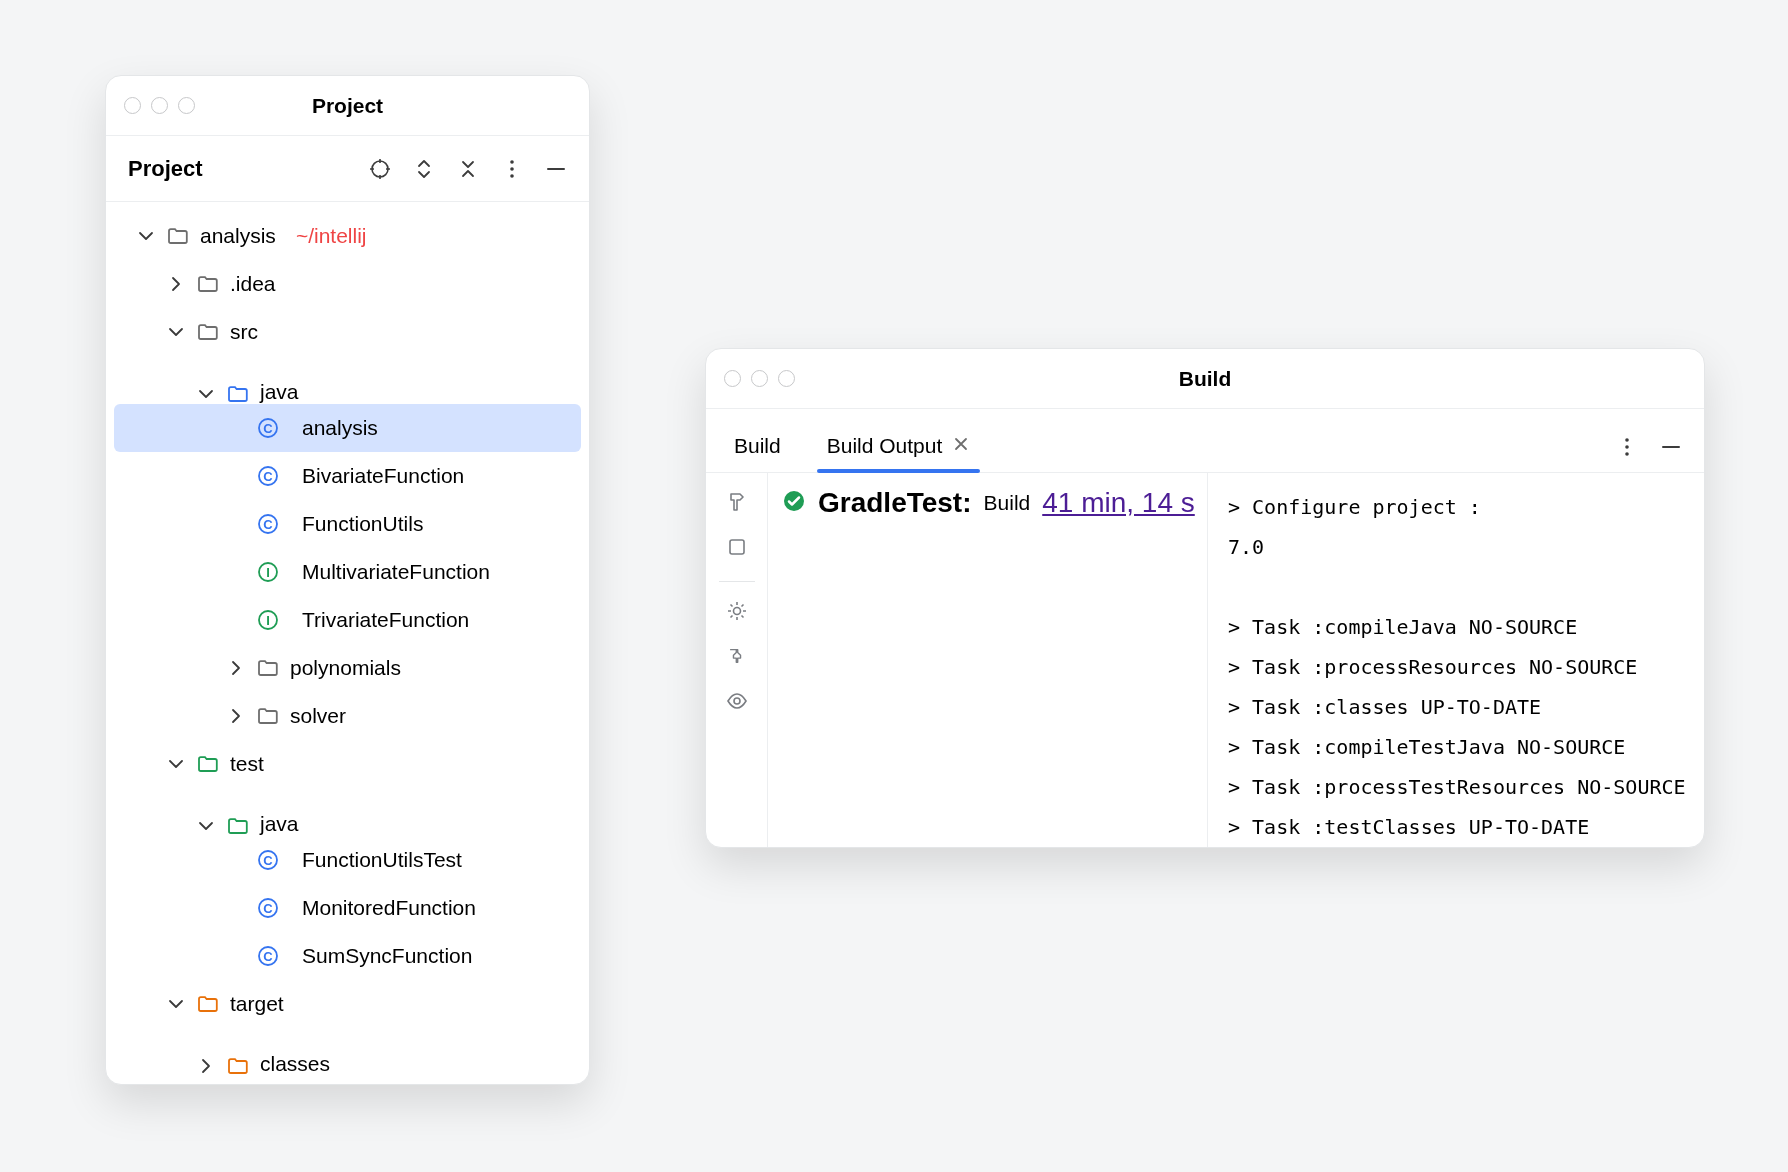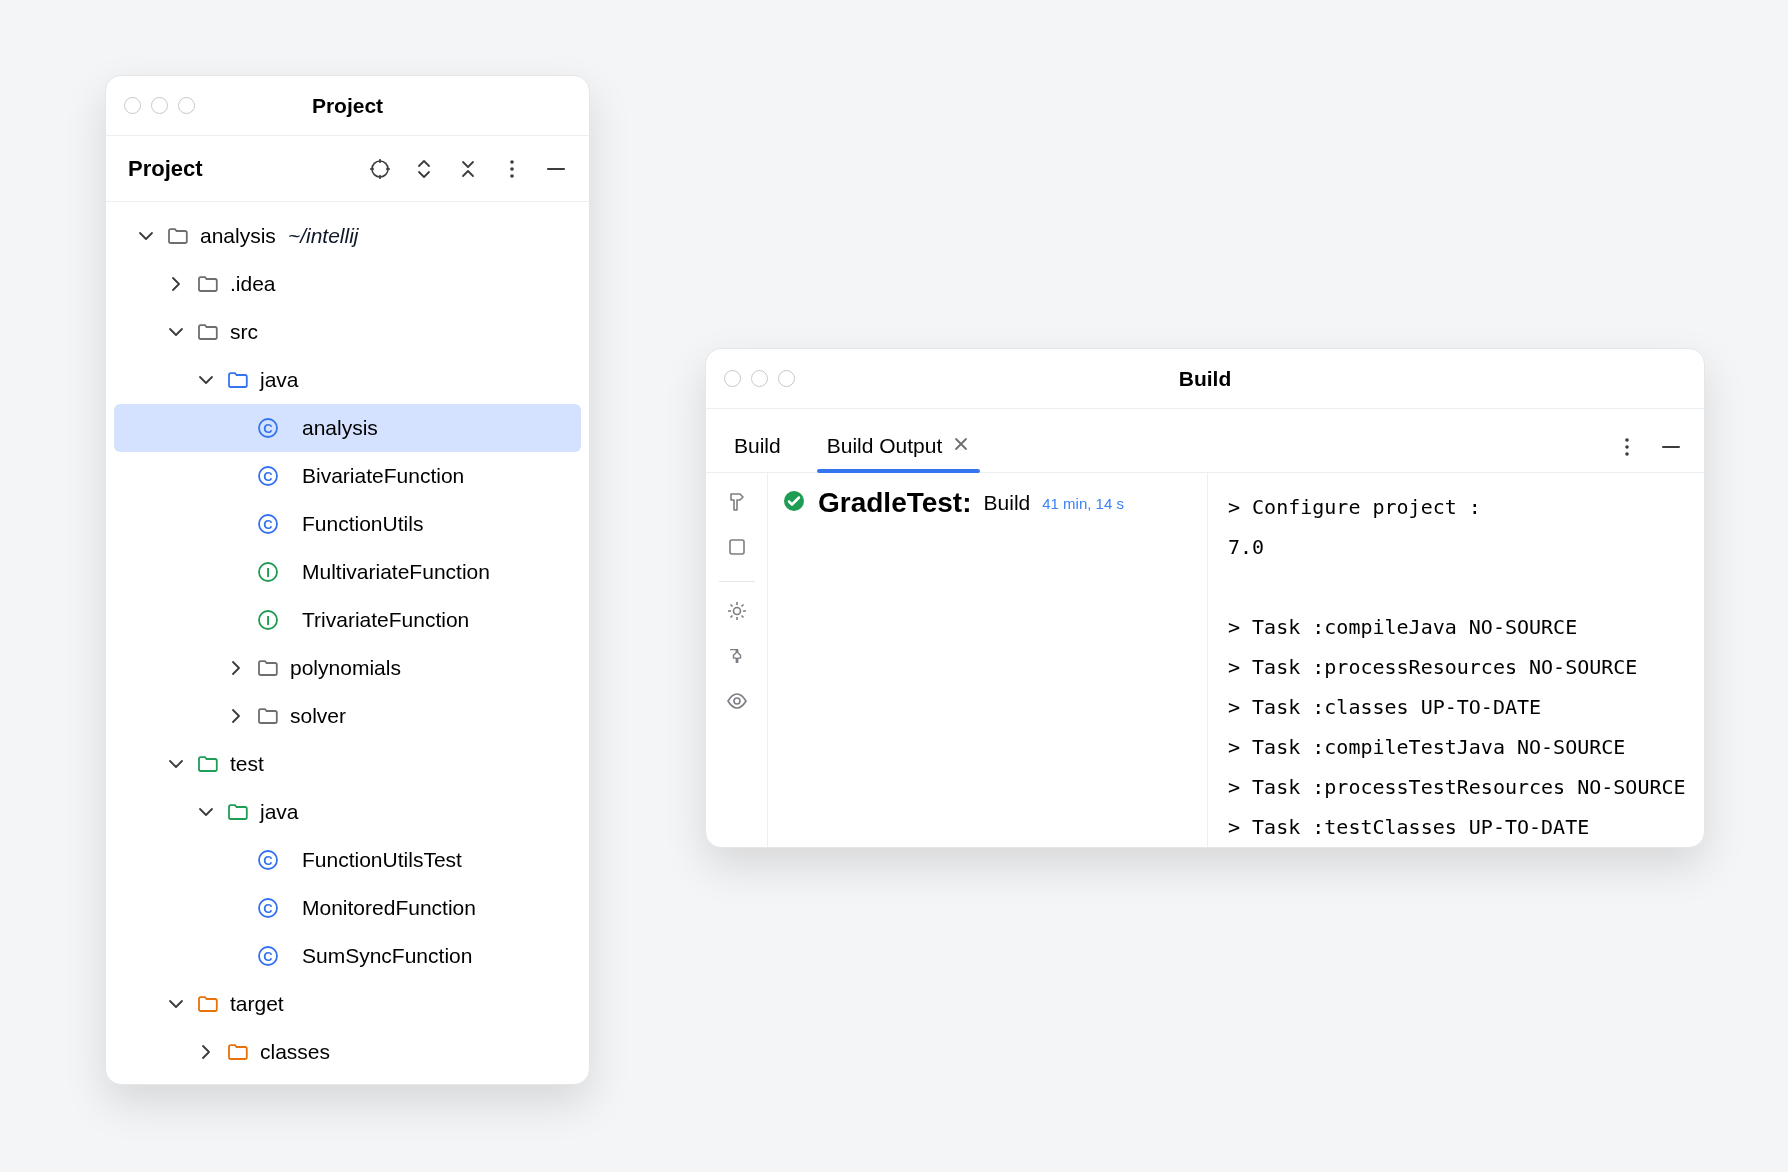--- a/index.html
+++ b/index.html
@@ -96,26 +96,26 @@
     cursor: default;
   }
   .row.sel {
     background: #d4e2ff;
     border-radius: 6px;
     margin: 0 8px;
   }
   .arrow { width: 20px; display: inline-flex; justify-content: center; color: #3a3a3a; }
   .icon-slot { width: 24px; display: inline-flex; justify-content: center; }
   .row .name { font-size: 21px; white-space: nowrap; }
-  .row .path { color: #0f172a; font-size: 21px; margin-left: 2px; font-style: italic; }
+  .row .path { color: #ef4444; font-size: 21px; margin-left: 10px; }
 
   
   .ind-0 { padding-left: 30px; }
   .ind-1 { padding-left: 60px; }
-  .ind-2 { padding-left: 90px; }
+  .ind-2 { padding-left: 90px; align-items: flex-end; }
   .ind-3 { padding-left: 120px; }
   .ind-4 { padding-left: 150px; gap: 22px; }
   .row.sel.ind-4 { padding-left: 142px; } 
 
   
   .build-body { flex: 1; display: flex; overflow: hidden; }
   .build-gutter {
     width: 62px; border-right: 1px solid #eceef0;
     display: flex; flex-direction: column;
     align-items: center; gap: 18px; padding-top: 18px;
@@ -124,21 +124,21 @@
   .gutter-sep { width: 36px; height: 1px; background: #e4e6e8; }
 
   .build-mid {
     width: 440px; border-right: 1px solid #eceef0;
     padding: 14px 10px 14px 14px;
   }
   .build-item { display: flex; align-items: center; gap: 12px; }
   .build-item .check { color: #1b9e4b; }
   .build-item .bold { font-weight: 700; font-size: 28px; }
   .build-item .norm { font-size: 21px; }
-  .build-item .time { color: #3b82f6; font-size: 15px; }
+  .build-item .time { color: #4c1d95; font-size: 28px; text-decoration: underline; }
 
   .build-console {
     flex: 1;
     padding: 14px 0 14px 20px;
     font-family: "SF Mono", Menlo, Consolas, monospace;
     font-size: 20px; line-height: 40px;
     color: #000;
     white-space: pre;
     overflow: hidden;
   }

